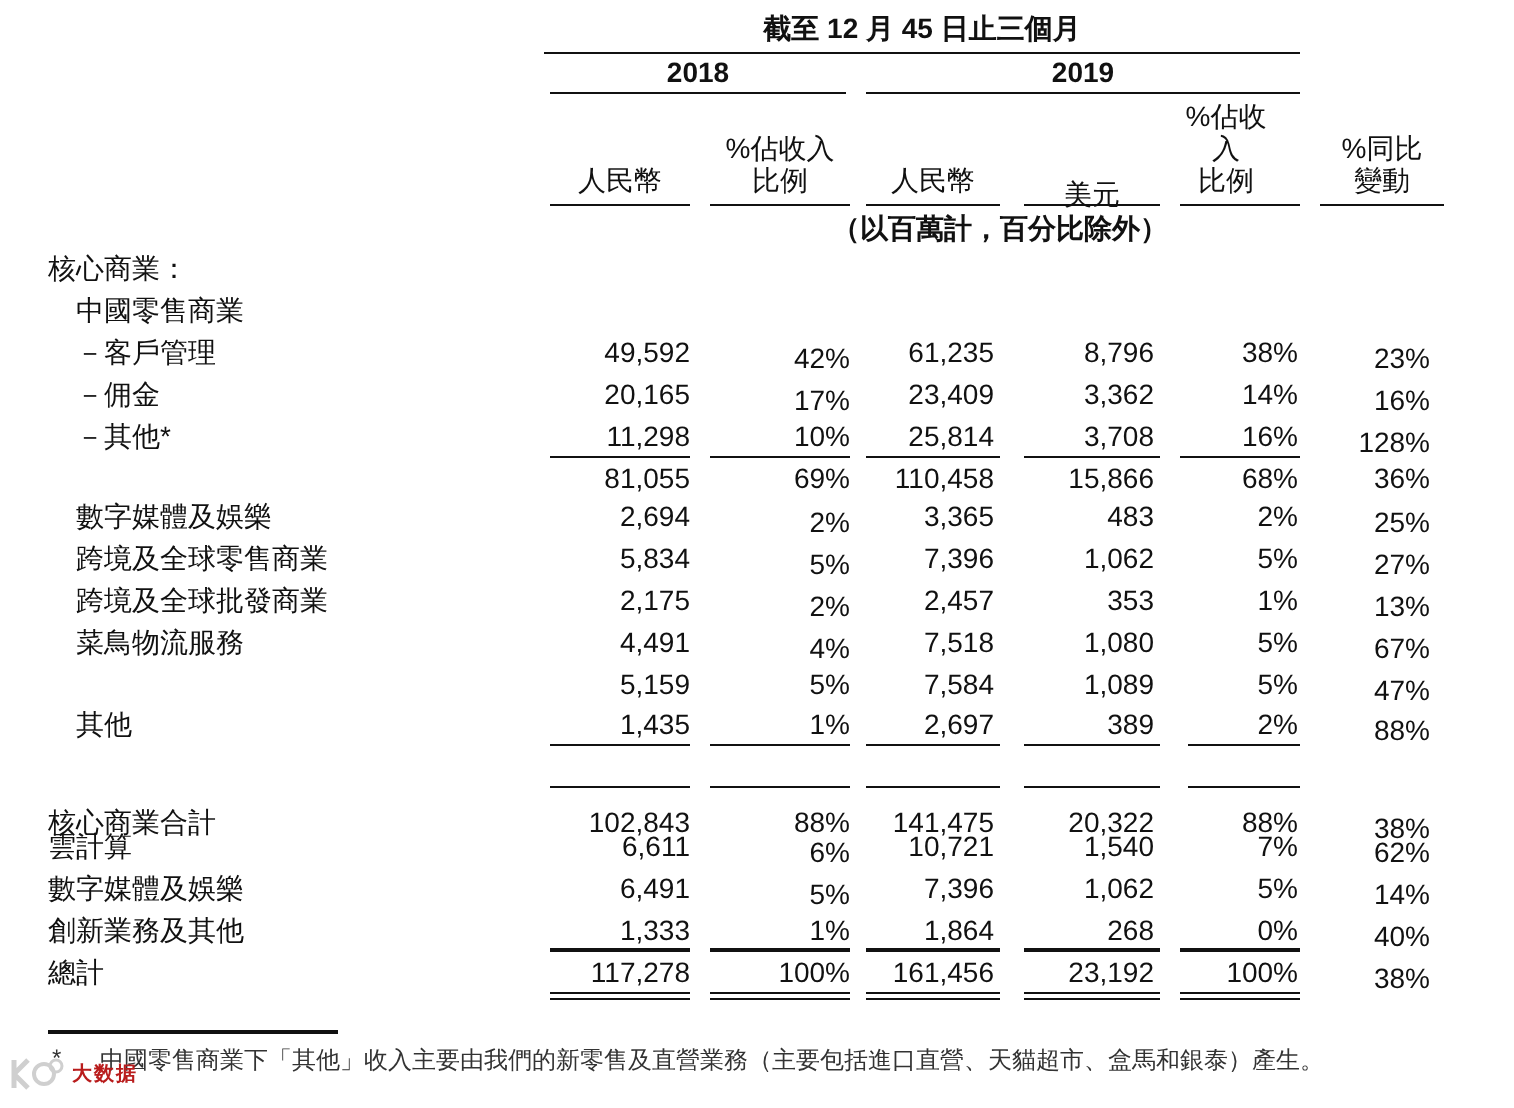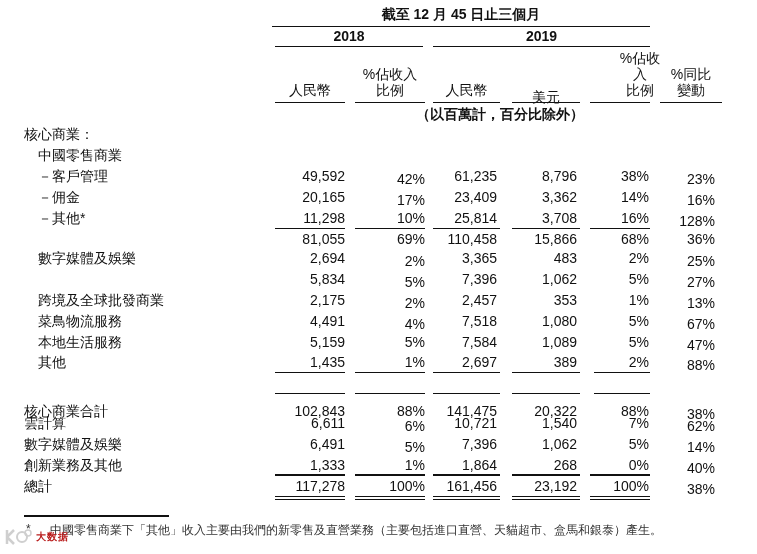--- a/index.html
+++ b/index.html
@@ -35,21 +35,21 @@
 <div class="rule" style="left:275px; top:46px; width:148px;"></div>
 <div class="rule" style="left:433px; top:46px; width:217px;"></div>
 
 <div class="abs colh" style="left:275px; top:82px; width:70px;">人民幣</div>
 <div class="abs colh" style="left:355px; top:66px; width:70px;">
   <div>%佔收入</div>
   <div>比例</div>
 </div>
 <div class="abs colh" style="left:433px; top:82px; width:67px;">人民幣</div>
 <div class="abs colh" style="left:512px; top:89px; width:68px;">美元</div>
-<div class="abs colh" style="left:610px; top:50px; width:60px;">
+<div class="abs colh" style="left:583px; top:50px; width:60px;">
   <div>%佔收</div>
   <div>入</div>
   <div>比例</div>
 </div>
 <div class="abs colh" style="left:660px; top:66px; width:62px;">
   <div>%同比</div>
   <div>變動</div>
 </div>
 
 <div class="rule" style="left:275px; top:102px; width:70px;"></div>
@@ -112,20 +112,21 @@
 <div class="row" style="top:248px;">
   <span class="lbl i1">數字媒體及娛樂</span>
   <span class="c1">2,694</span>
   <span class="c2" style="top:3px">2%</span>
   <span class="c3">3,365</span>
   <span class="c4">483</span>
   <span class="c5">2%</span>
   <span class="c6">25%</span>
 </div>
 <div class="row" style="top:269px;">
+  <span class="lbl i1">跨境及全球零售商業</span>
   <span class="c1">5,834</span>
   <span class="c2" style="top:3px">5%</span>
   <span class="c3">7,396</span>
   <span class="c4">1,062</span>
   <span class="c5">5%</span>
   <span class="c6">27%</span>
 </div>
 <div class="row" style="top:290px;">
   <span class="lbl i1">跨境及全球批發商業</span>
   <span class="c1">2,175</span>
@@ -138,21 +139,20 @@
 <div class="row" style="top:311px;">
   <span class="lbl i1">菜鳥物流服務</span>
   <span class="c1">4,491</span>
   <span class="c2" style="top:3px">4%</span>
   <span class="c3">7,518</span>
   <span class="c4">1,080</span>
   <span class="c5">5%</span>
   <span class="c6">67%</span>
 </div>
 <div class="row" style="top:332px;">
-  <span class="lbl i1">本地生活服務</span>
   <span class="c1">5,159</span>
   <span class="c2">5%</span>
   <span class="c3">7,584</span>
   <span class="c4">1,089</span>
   <span class="c5">5%</span>
   <span class="c6">47%</span>
 </div>
 <div class="row" style="top:352px;">
   <span class="lbl i1">其他</span>
   <span class="c1">1,435</span>

